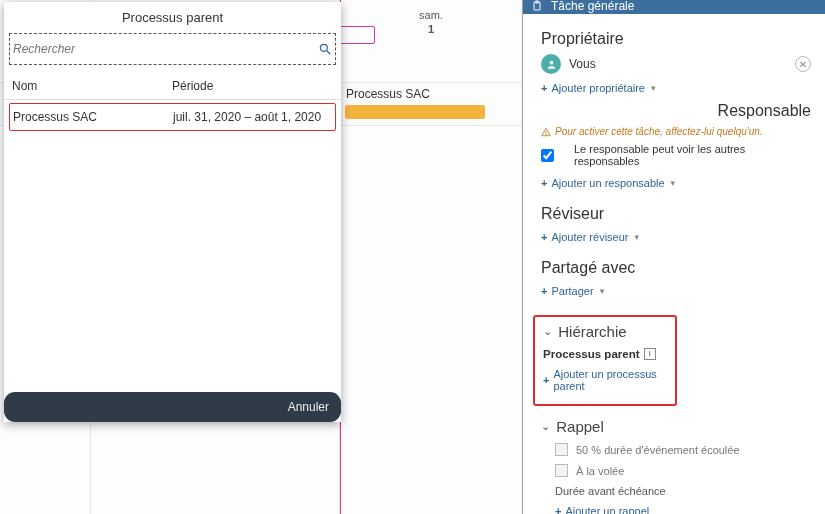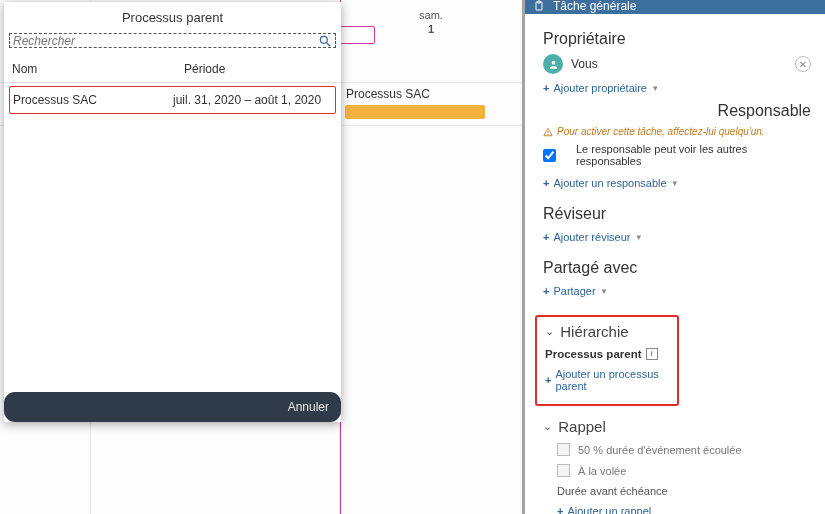--- a/index.html
+++ b/index.html
@@ -76,21 +76,21 @@
     height: 14px;
     background: #f4b23e;
     border-radius: 2px;
   }
 
   
   .side-panel {
     position: absolute;
     right: 0; top: 0;
     width: 303px; height: 514px;
-    border-left: 3px solid #a3a3a3;
+    border-left: 1px solid #a3a3a3;
     box-shadow: -1px 0 2px rgba(0,0,0,0.05);
     background: #fff;
     display: flex;
     flex-direction: column;
   }
   .panel-header {
     background: #3d6f9e;
     color: #fff;
     height: 14px;
     padding: 0 6px 2px 8px;
@@ -225,21 +225,21 @@
   }
   .modal-title {
     text-align:center;
     font-size: 13px;
     color:#333;
     padding: 8px 0;
   }
   .modal-search {
     margin: 0 5px;
     border: 1px dashed #555;
-    height: 15px;
+    height: 32px;
     display:flex;
     align-items:center;
     padding: 0 3px;
     background:#fff;
   }
   .modal-search input {
     border:none;
     outline:none;
     flex:1;
     font-size: 12px;
@@ -248,21 +248,21 @@
     background:transparent;
   }
   .modal-search svg { width:14px;height:14px; stroke:#2f6497; fill:none;}
   .modal-cols {
     display:flex;
     padding: 14px 8px 6px 8px;
     font-size: 12px;
     color:#333;
     font-weight: normal;
     border-bottom: 1px solid #e0e0e0;
-    gap: 12px;
+    gap: 0;
   }
   .col-name { width: 160px; }
   .col-period { flex:1; }
   .modal-row {
     margin: 3px 5px;
     border: 1px solid #e22b2b;
     border-radius: 2px;
     display:flex;
     padding: 6px 3px;
     font-size: 12px;

